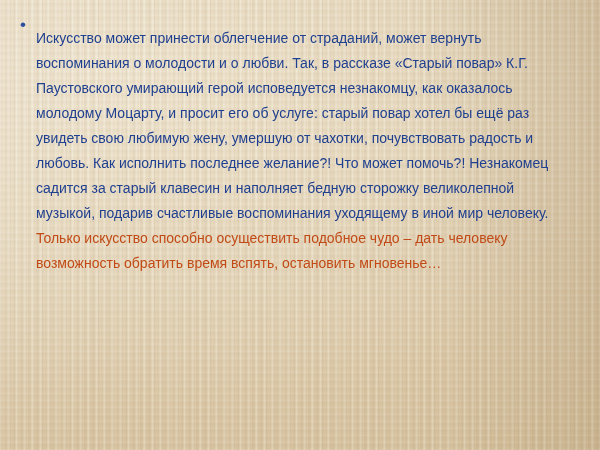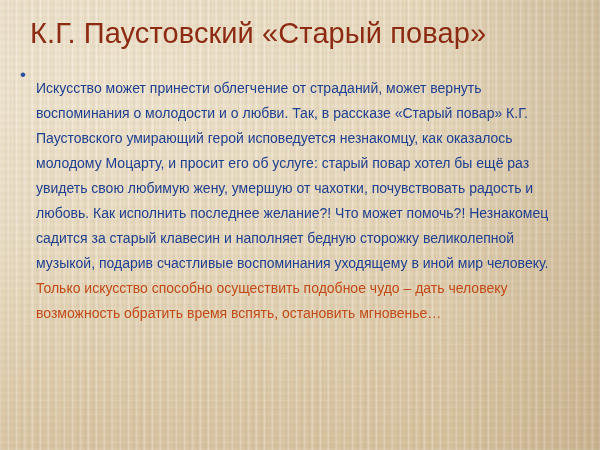--- a/index.html
+++ b/index.html
@@ -87,21 +87,20 @@
   }
   .hl {
     color: #c14a16;
   }
 </style>
 </head>
 <body>
 
 <div id="slide">
 
-  <h1 class="title">К.Г. Паустовский «Старый повар»</h1>
 
   <div class="body-wrap">
     <div class="bullet-row">
       <span class="bullet-dot">•</span>
       <p class="para"><span>Искусство может принести облегчение от страданий, может вернуть воспоминания о молодости и о любви. Так, в рассказе «Старый повар» К.Г. Паустовского умирающий герой исповедуется незнакомцу, как оказалось молодому Моцарту, и просит его об услуге: старый повар хотел бы ещё раз увидеть свою любимую жену, умершую от чахотки, почувствовать радость и любовь. Как исполнить последнее желание?! Что может помочь?! Незнакомец садится за старый клавесин и наполняет бедную сторожку великолепной музыкой, подарив счастливые воспоминания уходящему в иной мир человеку. </span><span class="hl">Только искусство способно осуществить подобное чудо – дать человеку возможность обратить время вспять, остановить мгновенье…</span></p>
     </div>
   </div>
 
 </div>
 

